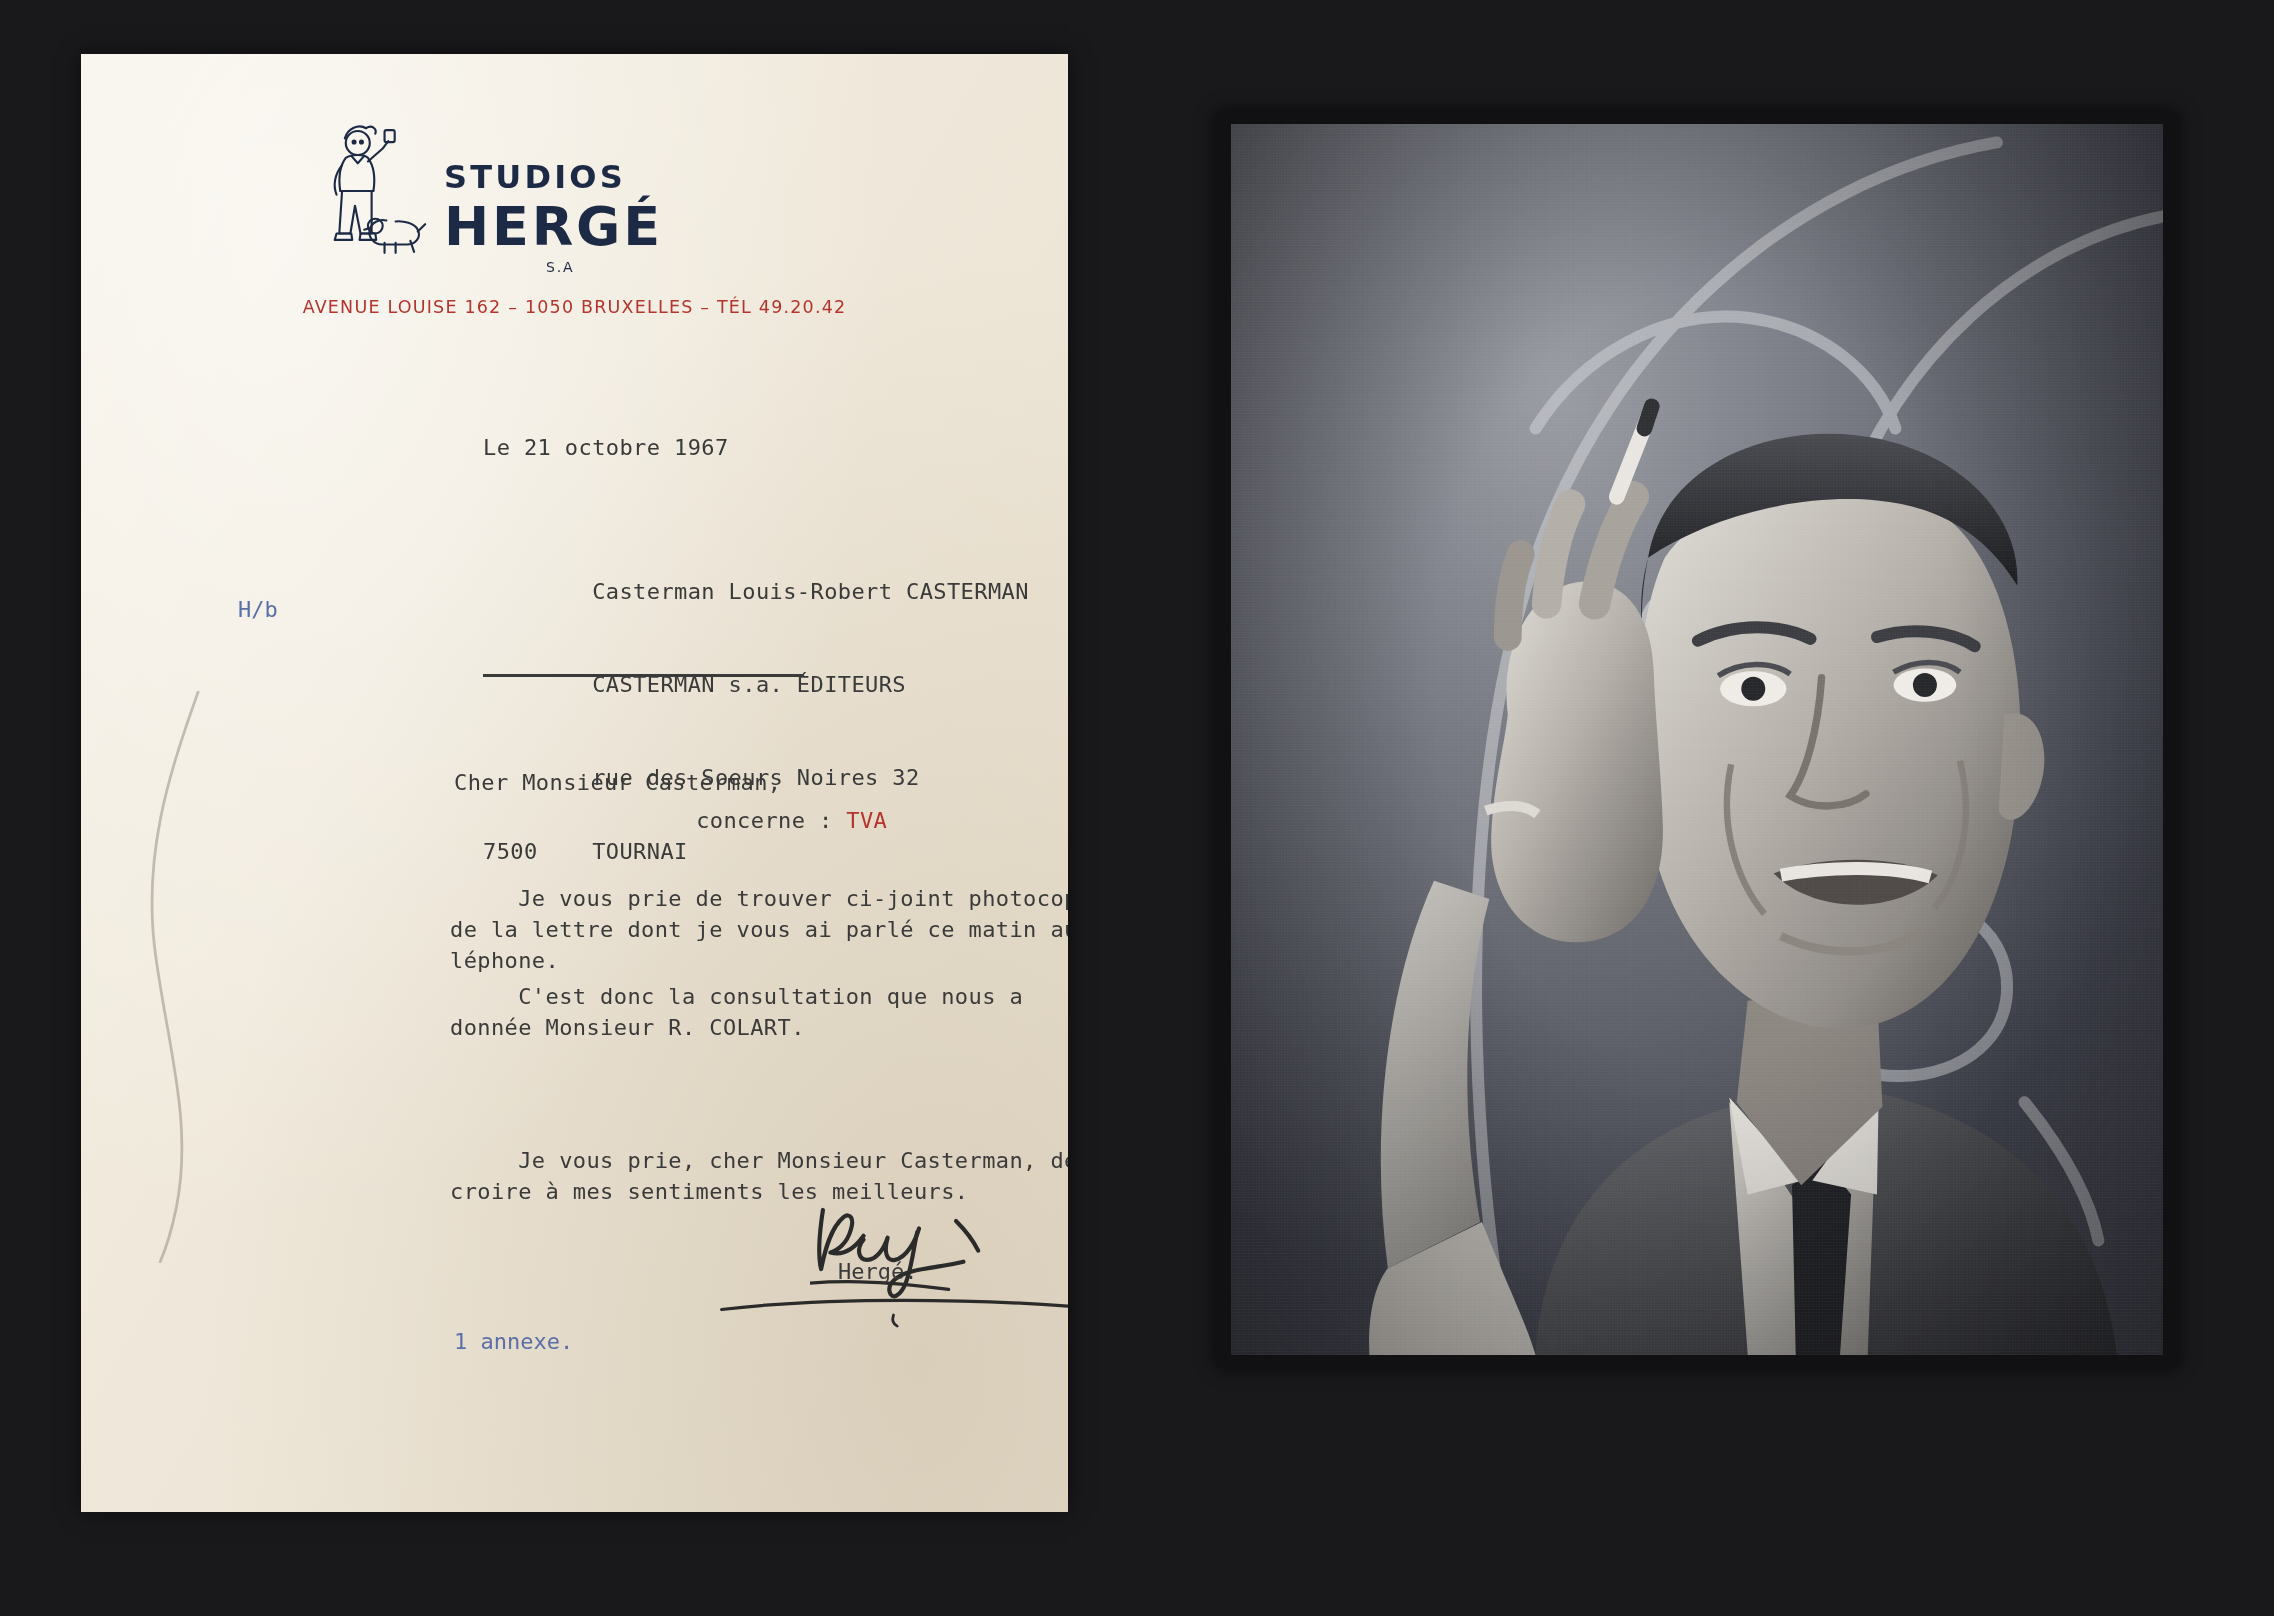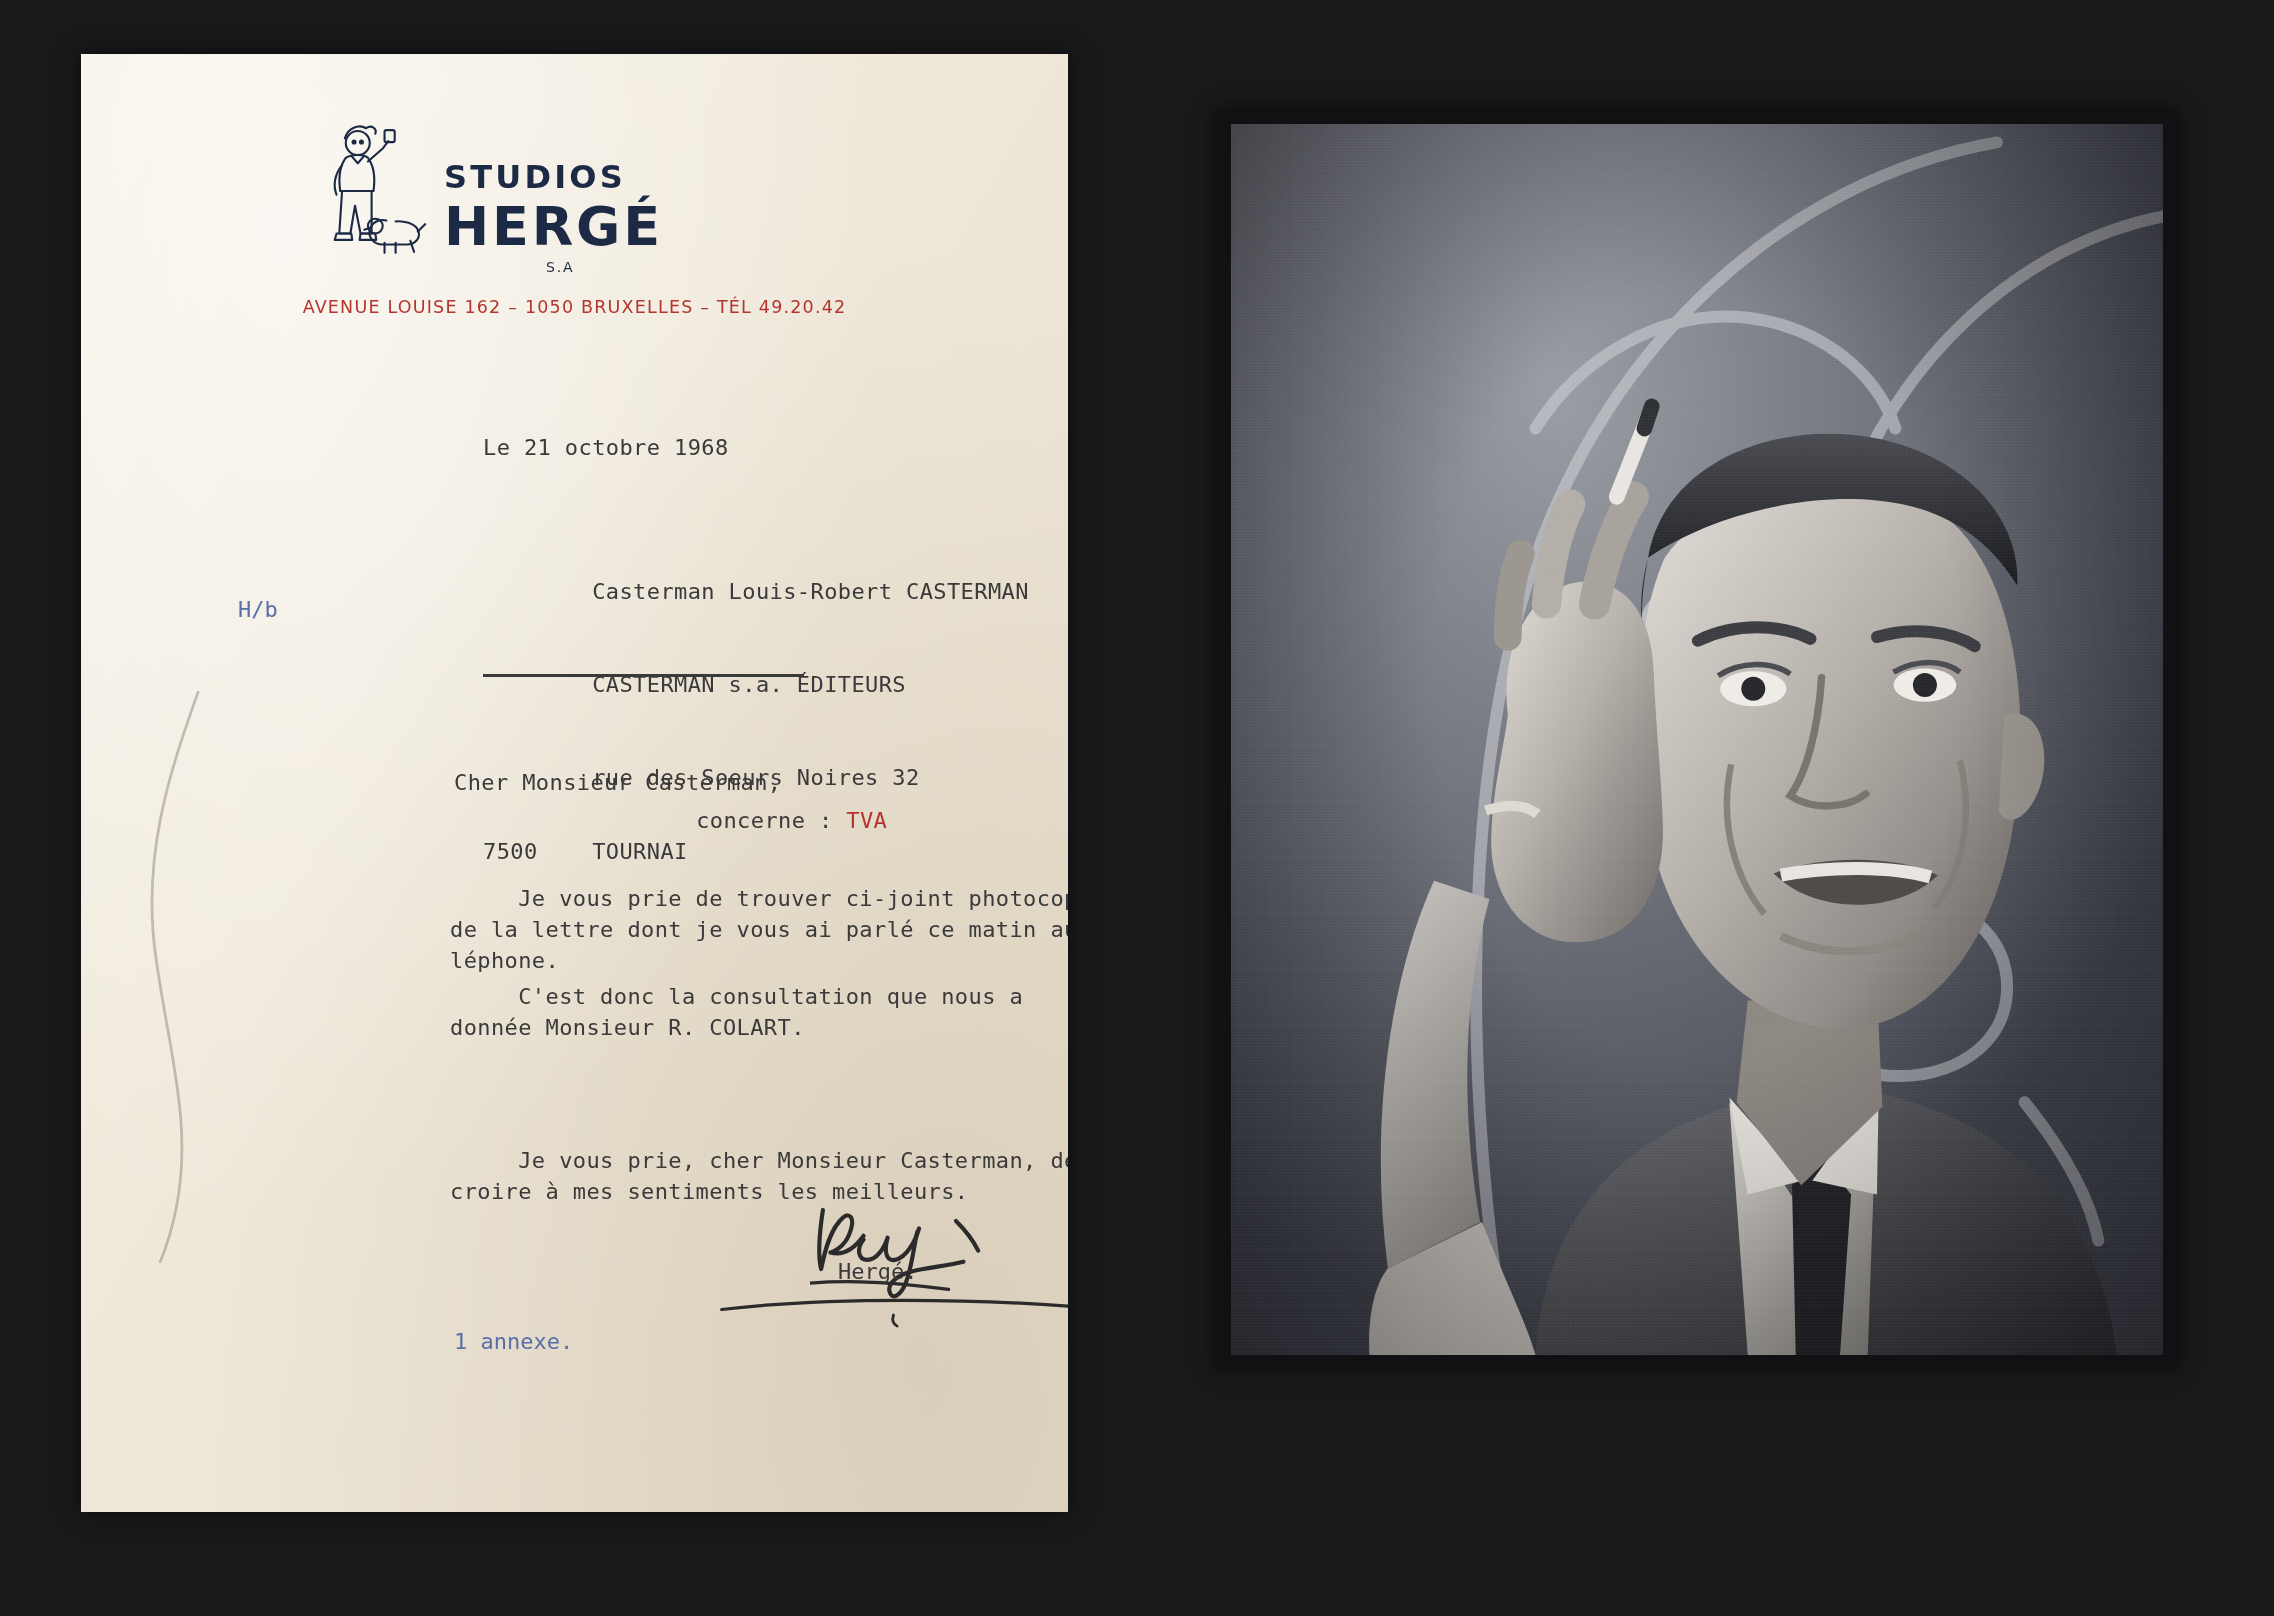--- a/index.html
+++ b/index.html
@@ -283,21 +283,21 @@
           </g>
         </svg>
         <div class="lh-text">
           <div class="lh-studios">STUDIOS</div>
           <div class="lh-herge">HERGÉ</div>
           <div class="lh-sa">S.A</div>
         </div>
         <div class="lh-address">AVENUE LOUISE 162 – 1050 BRUXELLES – TÉL 49.20.42</div>
       </div>
 
-      <div class="tw date-line">Le 21 octobre 1968</div>
+      <div class="tw date-line">Le 21 octobre 1967</div>
 
       <div class="ref-mark">H/b</div>
 
       <div class="tw recipient">
         <span>Casterman Louis-Robert CASTERMAN</span>
         <br>
         <span>CASTERMAN s.a. ÉDITEURS</span>
         <br>
         <span>rue des Soeurs Noires 32</span>
         <span class="city">7500    TOURNAI</span>

